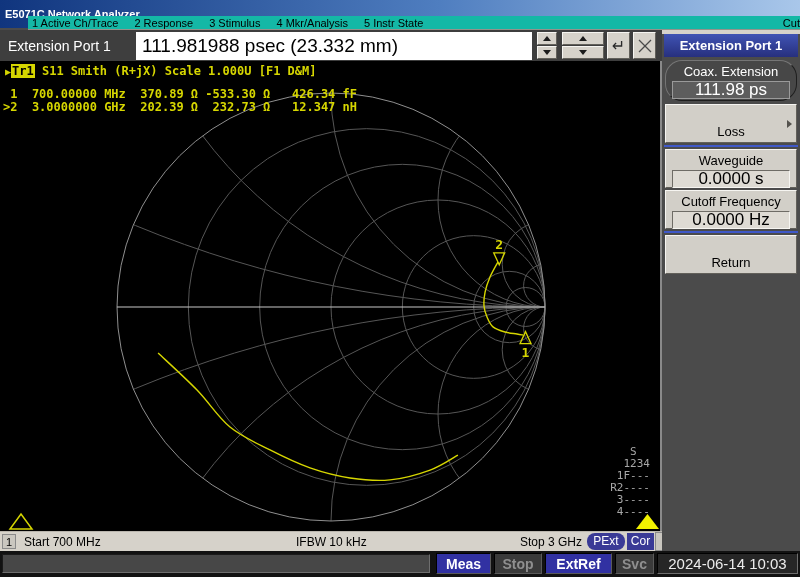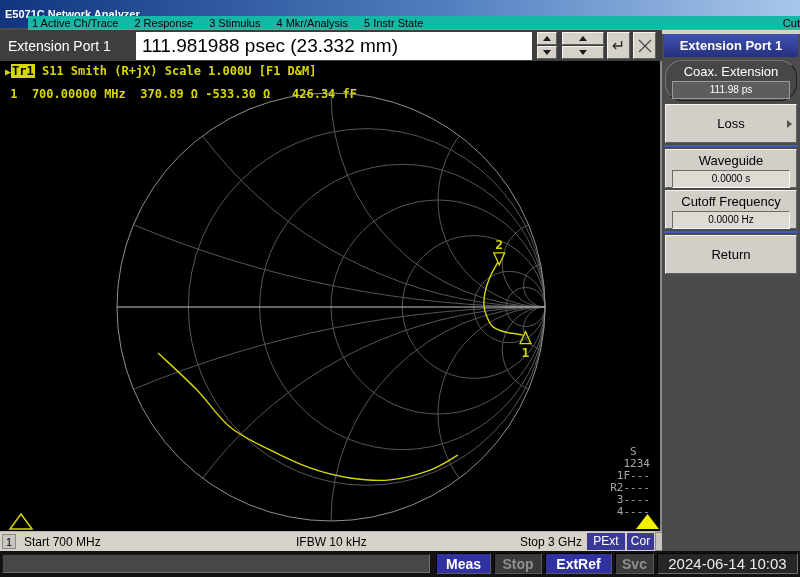--- a/index.html
+++ b/index.html
@@ -50,21 +50,21 @@
   
   .chbar{position:absolute;left:0;top:531px;width:666px;height:20px;background:#d6d2ca;
          font-size:12px;color:#000;border-top:1px solid #b9b5ad;box-sizing:border-box;}
   .chnum{position:absolute;left:2px;top:2px;width:14px;height:15px;border:1px solid #8a8a8a;
          background:#cac7c0;text-align:center;line-height:14px;font-size:11px;box-sizing:border-box;}
   .chstart{position:absolute;left:24px;top:3px;}
   .chifbw{position:absolute;left:296px;top:3px;}
   .chstop{position:absolute;right:84px;top:3px;text-align:right;}
   .badge{position:absolute;top:1px;height:17px;line-height:17px;background:#3a3a96;color:#fff;
          text-align:center;font-size:12px;}
-  .badge.pext{right:41px;width:38px;}
+  .badge.pext{right:41px;width:38px;border-radius:8px;}
   .badge.cor{right:12px;width:27px;}
   .grip{position:absolute;right:0;top:0;width:11px;height:19px;background:#c9c6bf;
         border:1px solid #8a8a8a;box-sizing:border-box;}
 
   
   .statusbar{position:absolute;left:0;top:551px;width:800px;height:26px;background:#121212;}
   .msgpanel{position:absolute;left:2px;top:3px;width:428px;height:19px;background:#474747;
             border:1px solid;border-color:#1a1a1a #6e6e6e #6e6e6e #1a1a1a;box-sizing:border-box;}
   .seg{position:absolute;top:2px;height:21px;line-height:20px;text-align:center;font-size:14px;
        font-weight:bold;border:1px solid;border-color:#000 #5a5a5a #5a5a5a #000;box-sizing:border-box;}
@@ -81,22 +81,22 @@
   
   .sidebar{position:absolute;left:662px;top:30px;width:138px;height:521px;background:#4b4b4b;}
   .sk-topstrip{position:absolute;left:0;top:0;width:138px;height:4px;background:#d6d2ca;}
   .sk-header{position:absolute;left:2px;top:4px;width:134px;height:23px;
              background:linear-gradient(#4053b4,#27307e);color:#fff;font-size:13px;font-weight:bold;
              text-align:center;line-height:23px;white-space:nowrap;}
   .sk-btn{position:absolute;left:3px;width:132px;background:#d2cfc8;border:1px solid;box-sizing:border-box;
           border-color:#f6f5f1 #62605a #62605a #f6f5f1;font-size:13px;color:#000;}
   .sk-btn.selected{background:#474747;color:#fff;border-color:#757575 #1e1e1e #1e1e1e #757575;}
   .sk-label{text-align:center;padding-top:3px;white-space:nowrap;}
-  .sk-btn.single .sk-label{padding:0;line-height:37px;}
-  .sk-value{margin:2px 6px 0;height:16px;line-height:15px;text-align:center;font-size:10px;}
+  .sk-btn.single .sk-label{padding:8px;line-height:37px;}
+  .sk-value{margin:2px 6px 0;height:16px;line-height:15px;text-align:center;font-size:17px;}
   .sk-value.dark{background:#5d5d5d;border:1px solid #9a9a9a;color:#fff;}
   .sk-value.light{background:#dedbd4;border:1px solid;border-color:#6e6c66 #f6f5f1 #f6f5f1 #6e6c66;color:#000;}
   .sk-arrow{position:absolute;right:4px;top:50%;transform:translateY(-50%);width:0;height:0;
             border-top:4px solid transparent;border-bottom:4px solid transparent;border-left:5px solid #55534e;}
   .sk-sep{position:absolute;left:2px;width:134px;height:2px;background:#3f58c8;}
   .sk-coax{top:30px;height:41px;border-radius:17px;}
   .sk-loss{top:74px;height:39px;}
   .sk-sep1{top:115px;}
   .sk-wg{top:119px;height:39px;}
   .sk-cutoff{top:160px;height:39px;}
@@ -187,20 +187,21 @@
         <path d="M525.5260000000001,270.61 L520.0260000000001,282.61 L531.0260000000001,282.61 Z" stroke="#d6d600" fill="none" stroke-width="1.3"></path>
         <text x="525.5260000000001" y="295.61" fill="#d6d600" text-anchor="middle" font-size="13" font-weight="bold" font-family="&quot;DejaVu Sans Mono&quot;, monospace">1</text>
         <path d="M499.204,203.84199999999998 L493.704,191.84199999999998 L504.704,191.84199999999998 Z" stroke="#d6d600" fill="none" stroke-width="1.3"></path>
         <text x="499.204" y="187.84199999999998" fill="#d6d600" text-anchor="middle" font-size="13" font-weight="bold" font-family="&quot;DejaVu Sans Mono&quot;, monospace">2</text>
         <path d="M10,468 L32,468 L21,453 Z" stroke="#d6d600" fill="none" stroke-width="1.5"></path>
         <path d="M636,468 L659,468 L647.5,453 Z" fill="#f2f200"></path>
       </svg>
     <div class="trhdr"><span class="tr-arrow">▶</span><span class="tr-badge">Tr1</span><span> S11 Smith (R+jX) Scale 1.000U [F1 D&amp;M]</span></div>
     <div class="mkrows">
       <pre class="mkrow"> 1  700.00000 MHz  370.89 Ω -533.30 Ω   426.34 fF</pre>
+      <pre class="mkrow">&gt;2  3.0000000 GHz  202.39 Ω  232.73 Ω   12.347 nH</pre>
     </div>
     <pre class="extstatus">   S
   1234
  1F---
 R2----
  3----
  4----</pre>
   </div>
 
   <div class="chbar">

